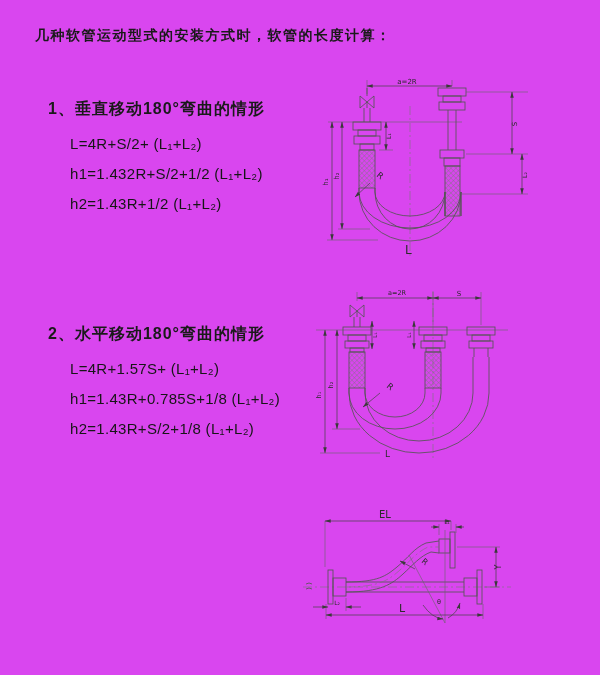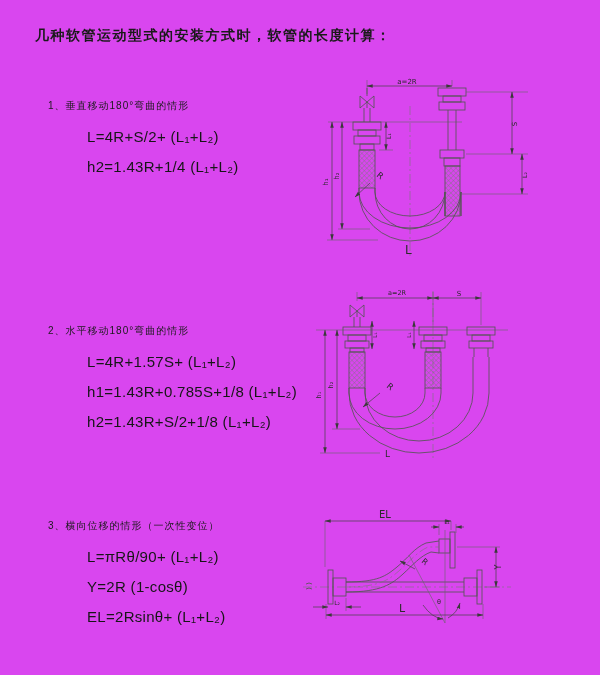--- a/index.html
+++ b/index.html
@@ -1,22 +1,22 @@
 <!DOCTYPE html>
 <html><head>
 <meta charset="utf-8">
 <style>
   html,body{margin:0;padding:0;background:#fff;}
   .page{position:relative;width:600px;height:675px;background:#d946ef;overflow:hidden;
         font-family:"Liberation Sans","DejaVu Sans",sans-serif;color:#1a1a1a;}
   .page-title{position:absolute;left:35px;top:27px;font-size:14px;font-weight:700;letter-spacing:1.5px;}
   .section{position:absolute;left:48px;}
   .sec1{top:99px;} .sec2{top:324px;} .sec3{top:519px;}
-  .sec-heading{font-size:10px;font-weight:400;letter-spacing:1px;white-space:nowrap;}
-  .formulas{margin:9px 0 0 39px;}
+  .sec-heading{font-size:16px;font-weight:700;letter-spacing:1px;white-space:nowrap;}
+  .formulas{margin:9px 0 0 22px;}
   .formula{font-size:15px;font-weight:400;letter-spacing:.3px;line-height:30px;white-space:nowrap;color:#161616;}
   svg.diagram{position:absolute;}
   .svg1{left:300px;top:76px;} .svg2{left:300px;top:283px;} .svg3{left:293px;top:505px;}
   svg .geo{stroke:#555;stroke-width:.85;fill:none;stroke-linecap:butt;}
   svg .thin{stroke:#666;stroke-width:.6;fill:none;}
   svg .dim{stroke:#444;stroke-width:.7;fill:none;}
   svg .cl{stroke:#777;stroke-width:.6;fill:none;stroke-dasharray:9 3 2 3;}
   svg .braid{stroke:#555;stroke-width:.85;}
   svg text{font-family:"DejaVu Sans","Liberation Sans",sans-serif;fill:#2b2b2b;}
 </style>
@@ -24,41 +24,34 @@
 <body>
 
 <div class="page">
 
   <div class="page-title">几种软管运动型式的安装方式时，软管的长度计算：</div>
 
   <div class="section sec1">
     <div class="sec-heading">1、垂直移动180°弯曲的情形</div>
     <div class="formulas">
       <div class="formula">L=4R+S/2+ (L₁+L₂)</div>
-      <div class="formula">h2=1.43R+1/4 (L₁+L₂)</div>
+      <div class="formula">h1=1.432R+S/2+1/2 (L₁+L₂)</div>
+      <div class="formula">h2=1.43R+1/2 (L₁+L₂)</div>
     </div>
   </div>
 
   <div class="section sec2">
     <div class="sec-heading">2、水平移动180°弯曲的情形</div>
     <div class="formulas">
       <div class="formula">L=4R+1.57S+ (L₁+L₂)</div>
       <div class="formula">h1=1.43R+0.785S+1/8 (L₁+L₂)</div>
       <div class="formula">h2=1.43R+S/2+1/8 (L₁+L₂)</div>
     </div>
   </div>
 
-  <div class="section sec3">
-    <div class="sec-heading">3、横向位移的情形（一次性变位）</div>
-    <div class="formulas">
-      <div class="formula">L=πRθ/90+ (L₁+L₂)</div>
-      <div class="formula">Y=2R (1-cosθ)</div>
-      <div class="formula">EL=2Rsinθ+ (L₁+L₂)</div>
-    </div>
-  </div>
 
   <svg class="diagram svg1" width="300" height="185" viewBox="0 0 300 185">
     <defs>
       <pattern id="bp1" patternUnits="userSpaceOnUse" width="3.5" height="3.5" patternTransform="rotate(45)">
         <path d="M0,0H3.5M0,0V3.5" stroke="#777" stroke-width="0.7"></path>
       </pattern>
       <marker id="ar1" viewBox="0 0 10 8" refX="9" refY="4" markerWidth="9" markerHeight="8" orient="auto-start-reverse">
         <path d="M0,1.2 L9.5,4 L0,6.8 Z" fill="#3a3a3a"></path>
       </marker>
     </defs>

